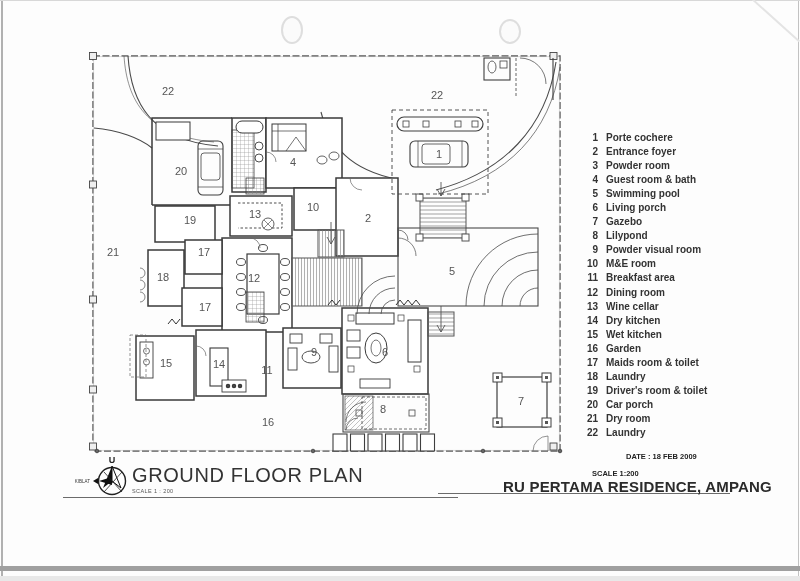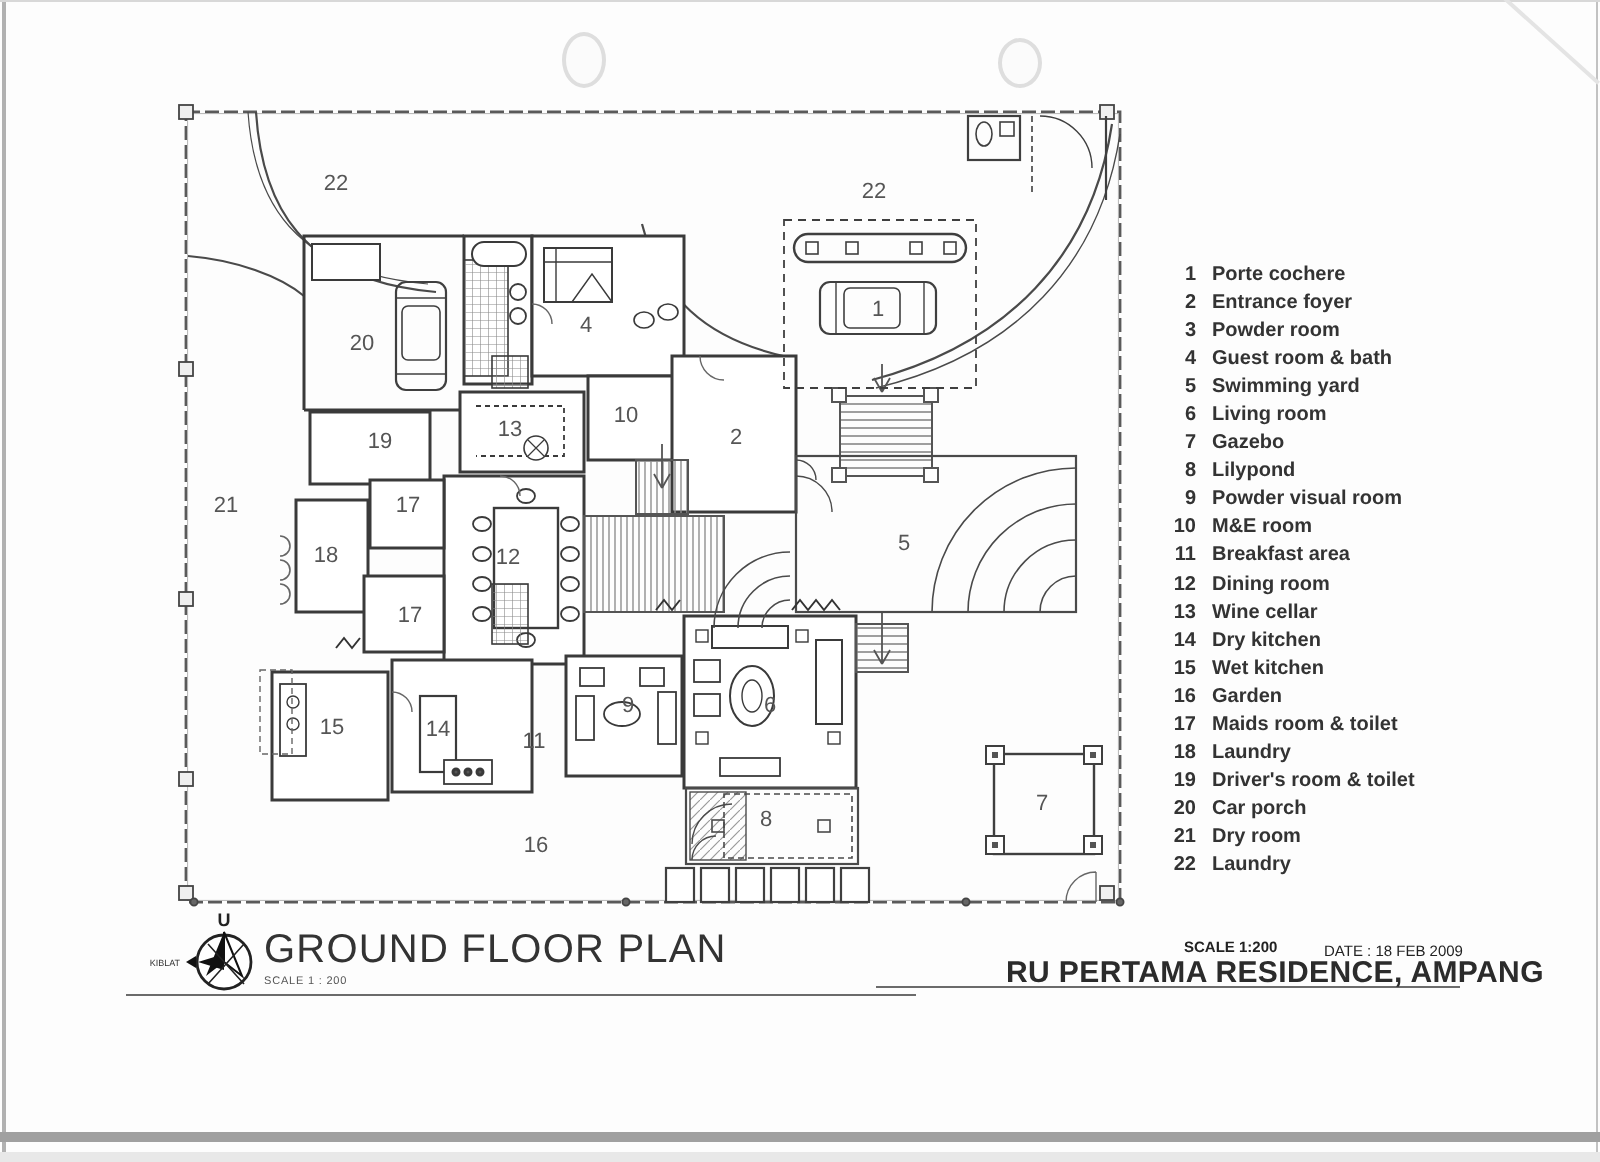--- a/index.html
+++ b/index.html
@@ -25,21 +25,21 @@
 
   
   .title-block{position:absolute;left:132px;top:464px;color:#3a3a3a;}
   .title-main{font-size:20px;letter-spacing:.6px;color:#333;}
   .title-scale{font-size:5.5px;letter-spacing:.4px;margin-top:1px;color:#555;}
   .rule-left{position:absolute;left:63px;top:497px;width:395px;height:1.4px;background:#6b6b6b;}
   .rule-right{position:absolute;left:438px;top:493px;width:292px;height:1.4px;background:#6b6b6b;}
 
   
   .proj{position:absolute;color:#222;}
-  .proj-date{left:626px;top:471px;font-size:7.5px;font-weight:normal;margin-left:36px;}
+  .proj-date{left:626px;top:452px;font-size:7.5px;font-weight:bold;}
   .proj-scale{left:592px;top:469px;font-size:7.5px;font-weight:bold;}
   .proj-name{left:503px;top:478px;font-size:15px;font-weight:bold;letter-spacing:.2px;color:#2b2b2b;}
 
   
   .watermark{position:absolute;left:449px;top:349px;width:351px;height:68px;
              background:rgba(150,153,153,0.62);display:flex;flex-direction:column;justify-content:center;padding-left:8px;box-sizing:border-box;}
   .wm-brand{display:flex;align-items:center;color:#fff;font-weight:bold;font-size:17px;letter-spacing:.2px;}
   .wm-pin{margin-right:4px;flex:none;}
   .wm-user{color:rgba(255,255,255,0.55);font-size:15px;margin-top:6px;letter-spacing:.5px;}
 
@@ -325,25 +325,25 @@
       <div class="legend-row">
         <span class="legend-num">3</span>
         <span class="legend-label">Powder room</span>
       </div>
       <div class="legend-row">
         <span class="legend-num">4</span>
         <span class="legend-label">Guest room &amp; bath</span>
       </div>
       <div class="legend-row">
         <span class="legend-num">5</span>
-        <span class="legend-label">Swimming yard</span>
+        <span class="legend-label">Swimming pool</span>
       </div>
       <div class="legend-row">
         <span class="legend-num">6</span>
-        <span class="legend-label">Living room</span>
+        <span class="legend-label">Living porch</span>
       </div>
       <div class="legend-row">
         <span class="legend-num">7</span>
         <span class="legend-label">Gazebo</span>
       </div>
       <div class="legend-row">
         <span class="legend-num">8</span>
         <span class="legend-label">Lilypond</span>
       </div>
       <div class="legend-row">

